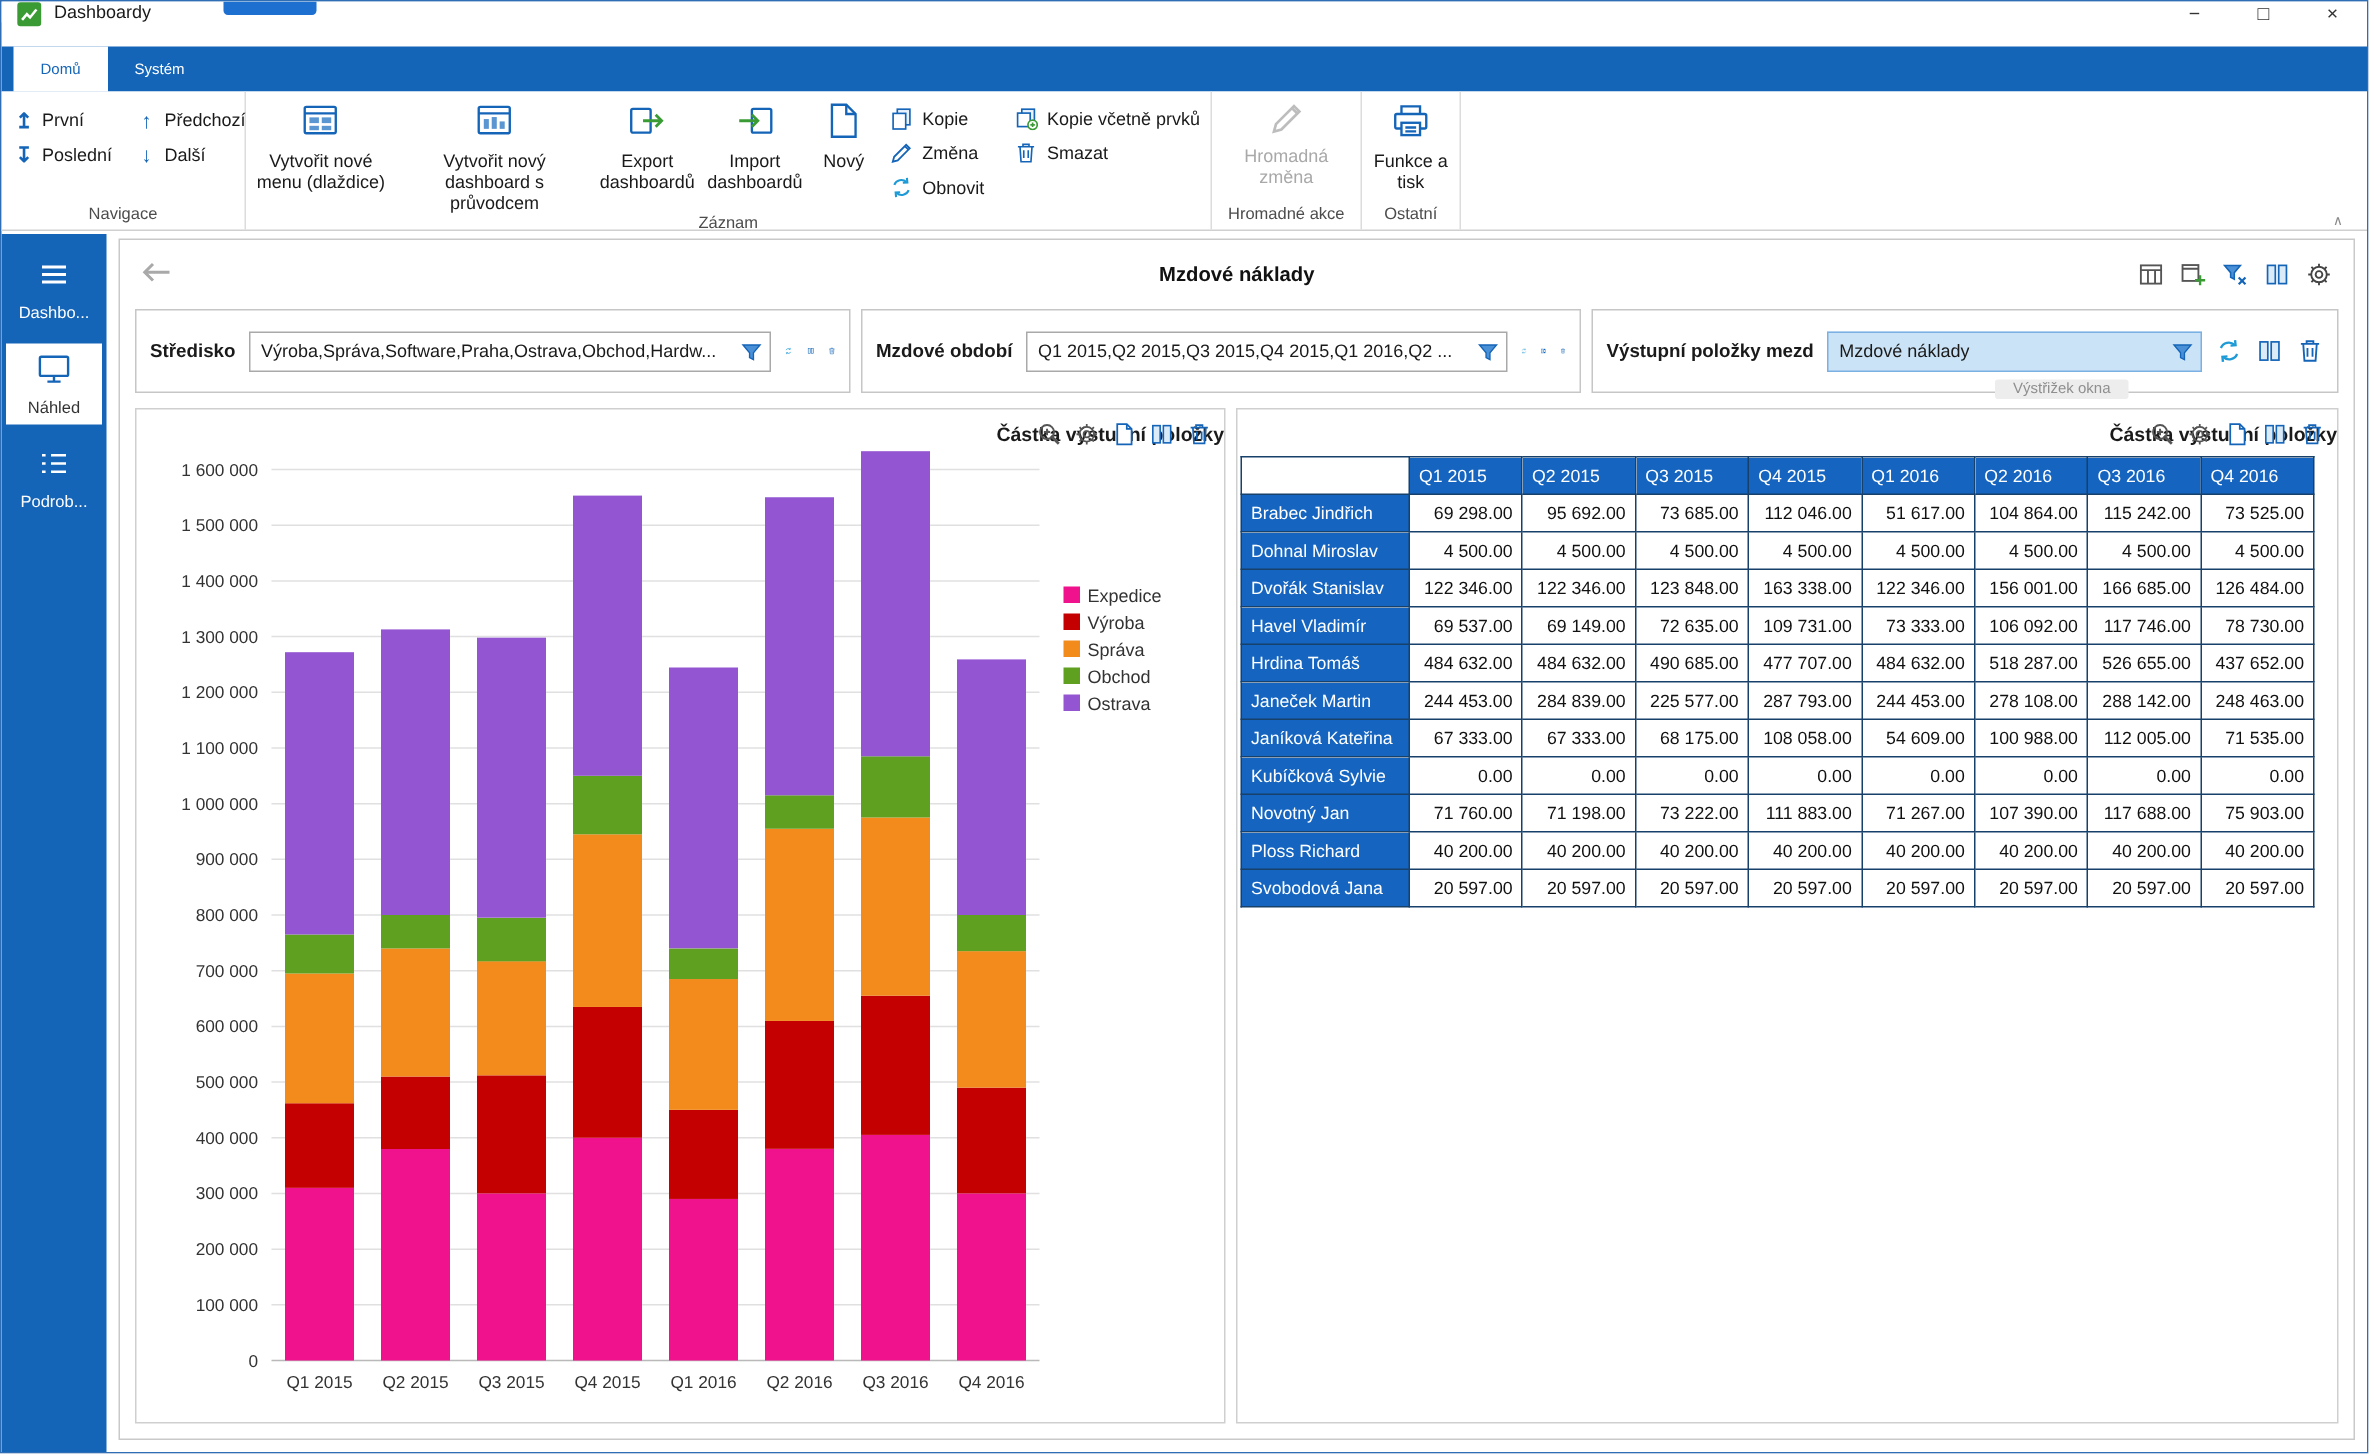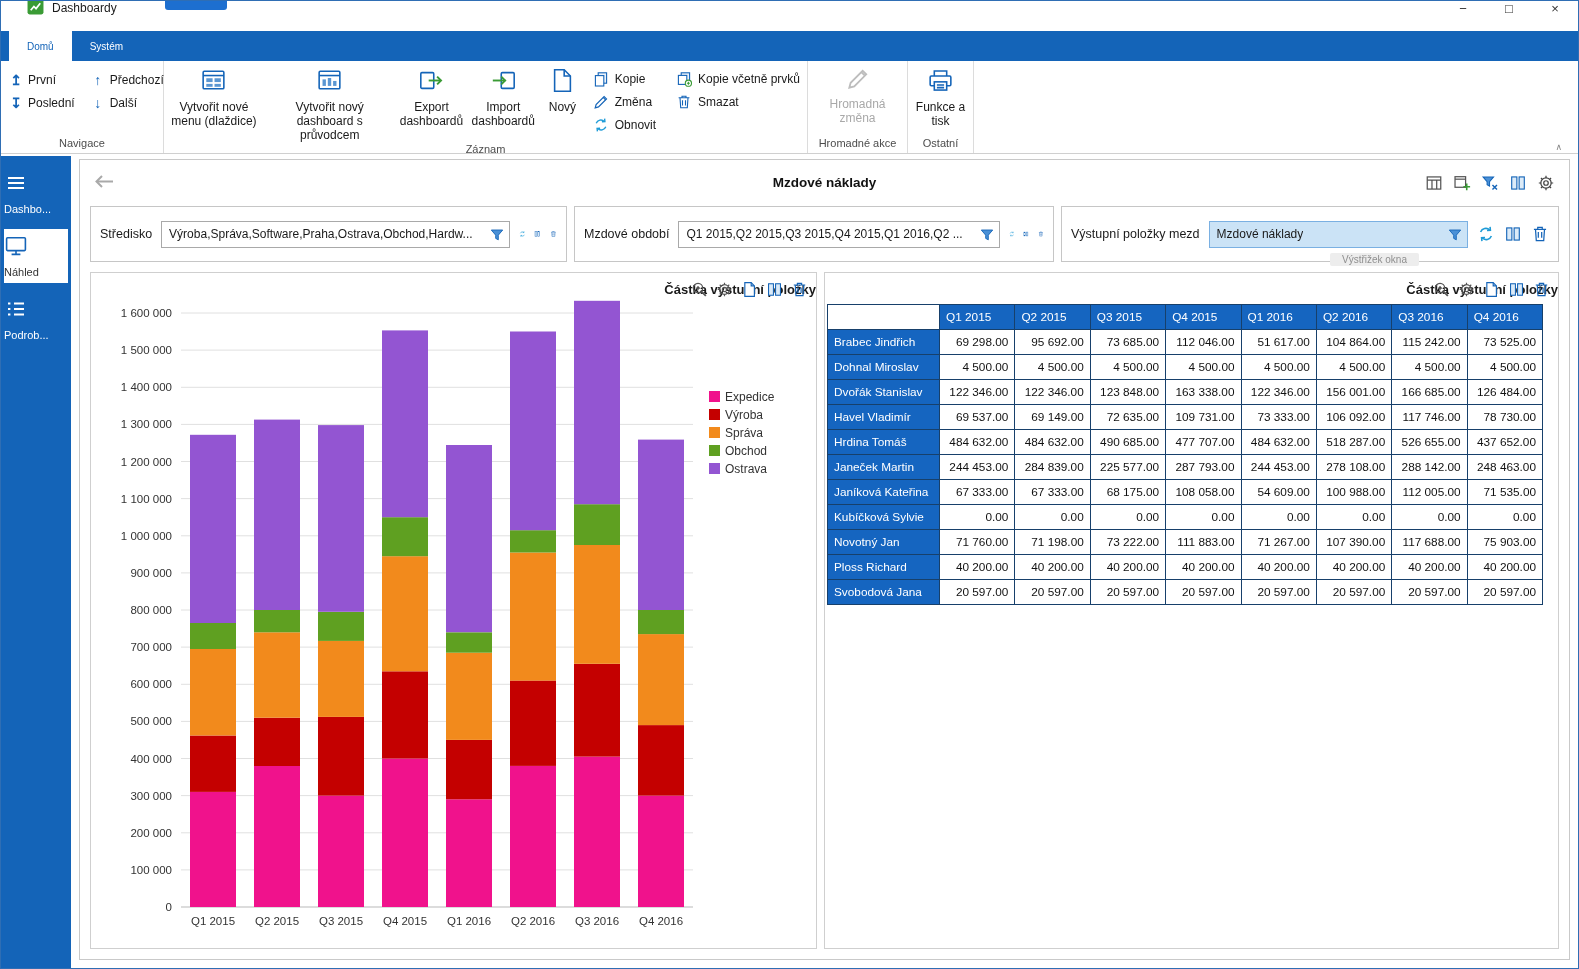--- a/index.html
+++ b/index.html
@@ -2,21 +2,21 @@
 <html><head>
 <meta charset="utf-8">
 <title>Dashboardy</title>
 <style>
   *{box-sizing:border-box;margin:0;padding:0}
   html,body{background:#e9e9e9}
   body{font-family:"Liberation Sans",sans-serif;color:#1a1a1a}
   .window{position:relative;width:1579px;height:969px;background:#fff;border:1px solid #2f6eb4;overflow:hidden}
 
   
-  .titlebar{position:absolute;top:0;left:16px;right:0;height:14px;background:#fff;display:flex;align-items:flex-end;padding-left:10px}
+  .titlebar{position:absolute;top:0;left:0;right:0;height:14px;background:#fff;display:flex;align-items:flex-start;padding-left:10px}
   .appicon{width:17px;height:17px;margin-right:8px;display:inline-flex}
   .apptitle{font-size:12px}
   .wincontrols{margin-left:auto;display:flex;height:100%}
   .winbtn{width:46px;height:100%;display:flex;align-items:center;justify-content:center;font-size:13px;color:#333;cursor:default}
   .snip-artifact{position:absolute;top:0;left:148px;width:62px;height:9px;background:#1d6fd0;border-radius:0 0 3px 3px}
 
   
   .tabsrow{position:absolute;top:30px;left:0;right:0;height:30px;background:#1464b8;display:flex;align-items:stretch;padding-left:8px}
   .rtab{padding:0 18px;font-size:10px;color:#fff;display:flex;align-items:center}
   .rtab.active{background:#fff;color:#1464b8}
@@ -41,37 +41,37 @@
   .smallbtn .svgicon{width:16px;height:16px}
   .disabled{color:#a9a9a9}
   .disabled .svgicon{color:#bdbdbd}
   .collapse{position:absolute;right:16px;bottom:1px;font-size:9px;color:#888}
   .svgicon{display:inline-flex}
   .svgicon svg{width:100%;height:100%}
   .pencil-big{width:24px;height:24px;color:#1464b8}
 
   
   .sidebar{position:absolute;left:0;top:155px;bottom:0;width:70px;background:#1464b8;padding-top:10px}
-  .sideitem{margin:0 3px 9px 3px;height:54px;display:flex;flex-direction:column;align-items:flex-start;justify-content:center;gap:8px;color:#fff;font-size:11px}
+  .sideitem{margin:0 3px 9px 3px;height:54px;display:flex;flex-direction:column;align-items:center;justify-content:center;gap:8px;color:#fff;font-size:11px}
   .sideitem .svgicon{width:24px;height:24px;color:#fff}
   .sideitem.active{background:#fff;color:#333}
   .sideitem.active .svgicon{color:#1464b8}
 
   
   .main{position:absolute;left:78px;top:158px;right:8px;bottom:8px;border:1px solid #c9c9c9;background:#fff}
   .dash-header{position:relative;height:46px}
   .back{position:absolute;left:14px;top:13px;width:22px;height:17px}
   .dash-title{position:absolute;left:0;right:0;top:15px;text-align:center;font-weight:bold;font-size:13.5px;color:#111}
   .dash-tools{position:absolute;right:14px;top:14px;display:flex;gap:10px;color:#444}
   .dash-tools .svgicon{width:18px;height:18px}
 
   .filter-row{position:relative;display:flex;gap:7px;padding:0 10px;height:56px}
   .filter-box{border:1px solid #c6c6c6;display:flex;align-items:center;padding:0 9px;gap:9px;height:56px}
   .fb1{width:477px}.fb2{width:480px}.fb3{flex:1}
-  .filter-label{font-weight:normal;font-size:12.5px;white-space:nowrap}
+  .filter-label{font-weight:bold;font-size:12.5px;white-space:nowrap}
   .combo{position:relative;flex:1;height:27px;border:1px solid #a9a9a9;background:#fff;display:flex;align-items:center;padding:0 36px 0 7px;font-size:12px}
   .combo .cval{overflow:hidden;text-overflow:ellipsis;white-space:nowrap}
   .combo .funnel{position:absolute;right:4px;top:5px;width:16px;height:16px}
   .combo.hl{background:#cbe3f6;border-color:#7ab0e2}
   .fico{width:18px;height:18px}
   .snip-tip{position:absolute;right:150px;top:47px;background:#ededed;color:#8f8f8f;font-size:10px;padding:1px 12px;border-radius:2px;z-index:5}
 
   .panels{position:absolute;left:10px;right:10px;top:112px;bottom:10px;display:flex;gap:7px}
   .panel{position:relative;border:1px solid #cfcfcf;background:#fff;overflow:hidden}
   .chart-panel{width:727px}

